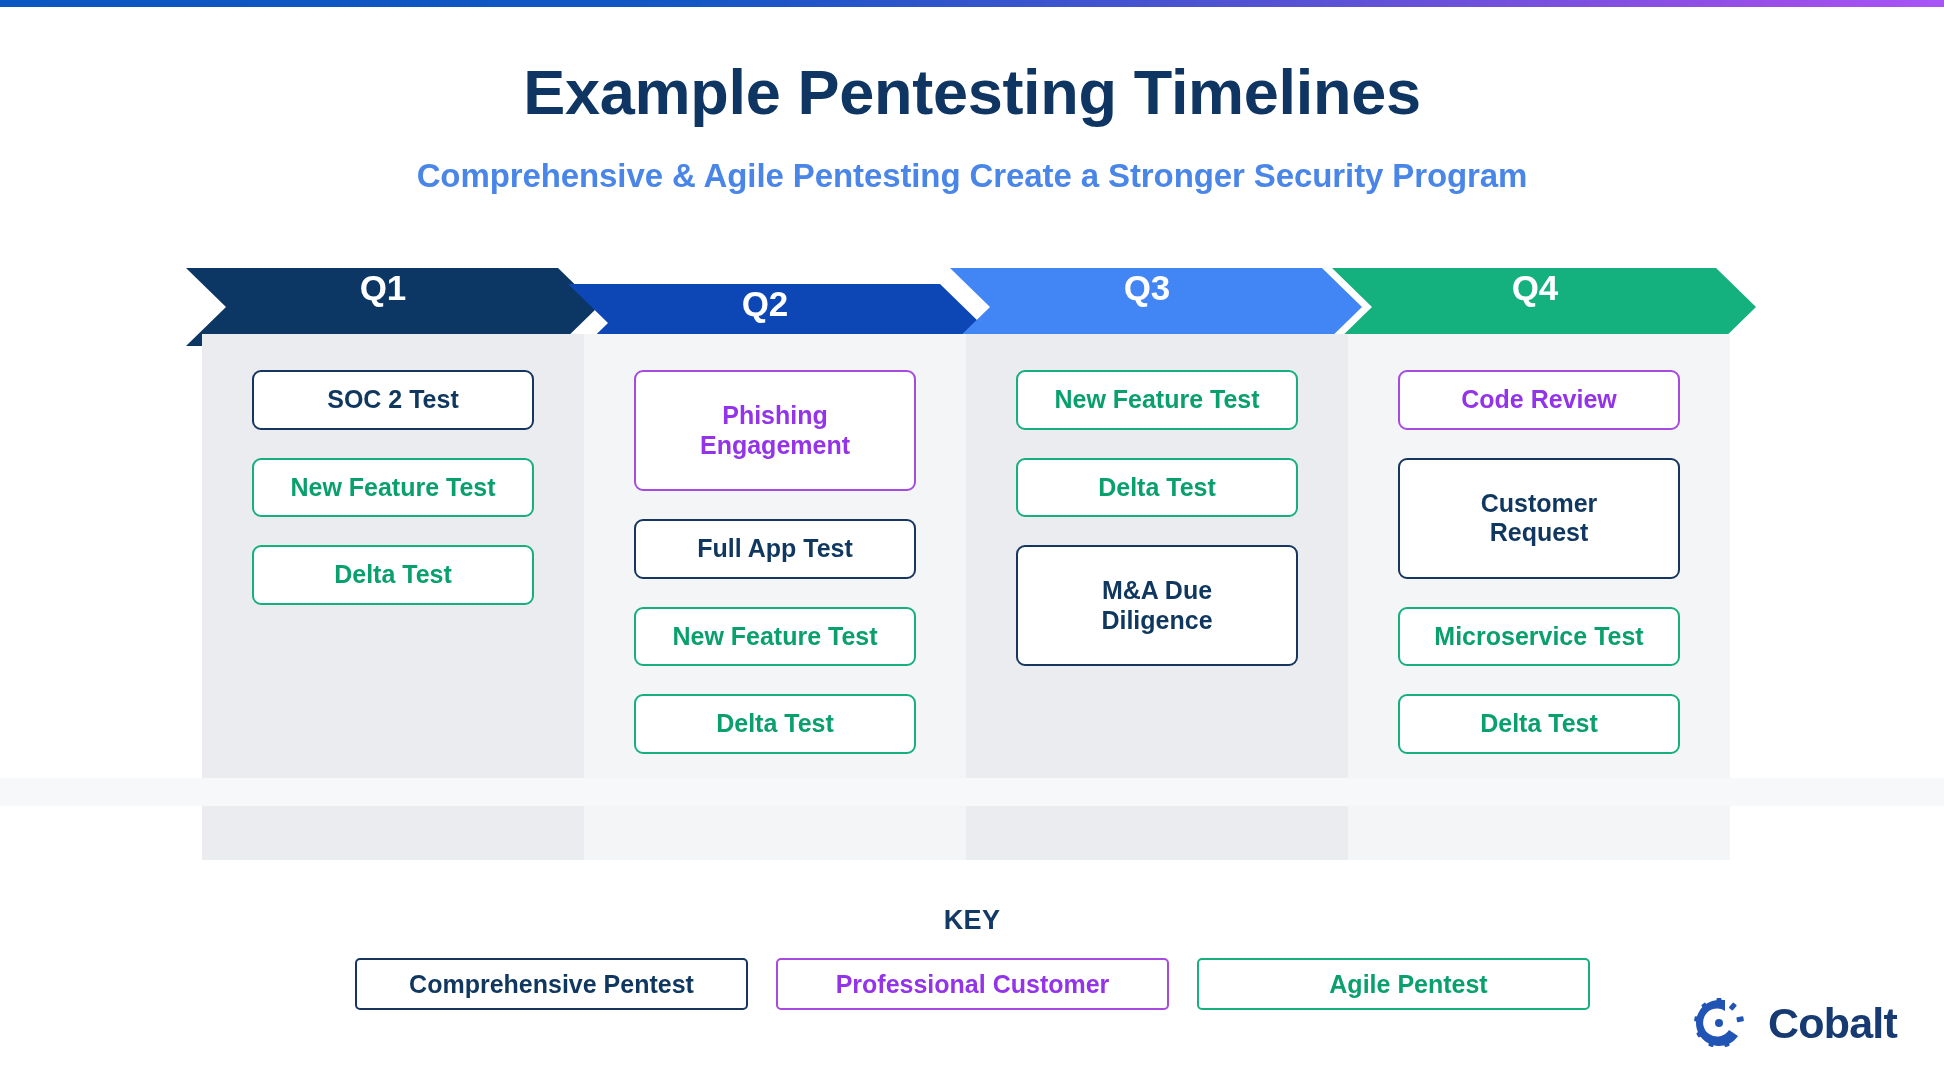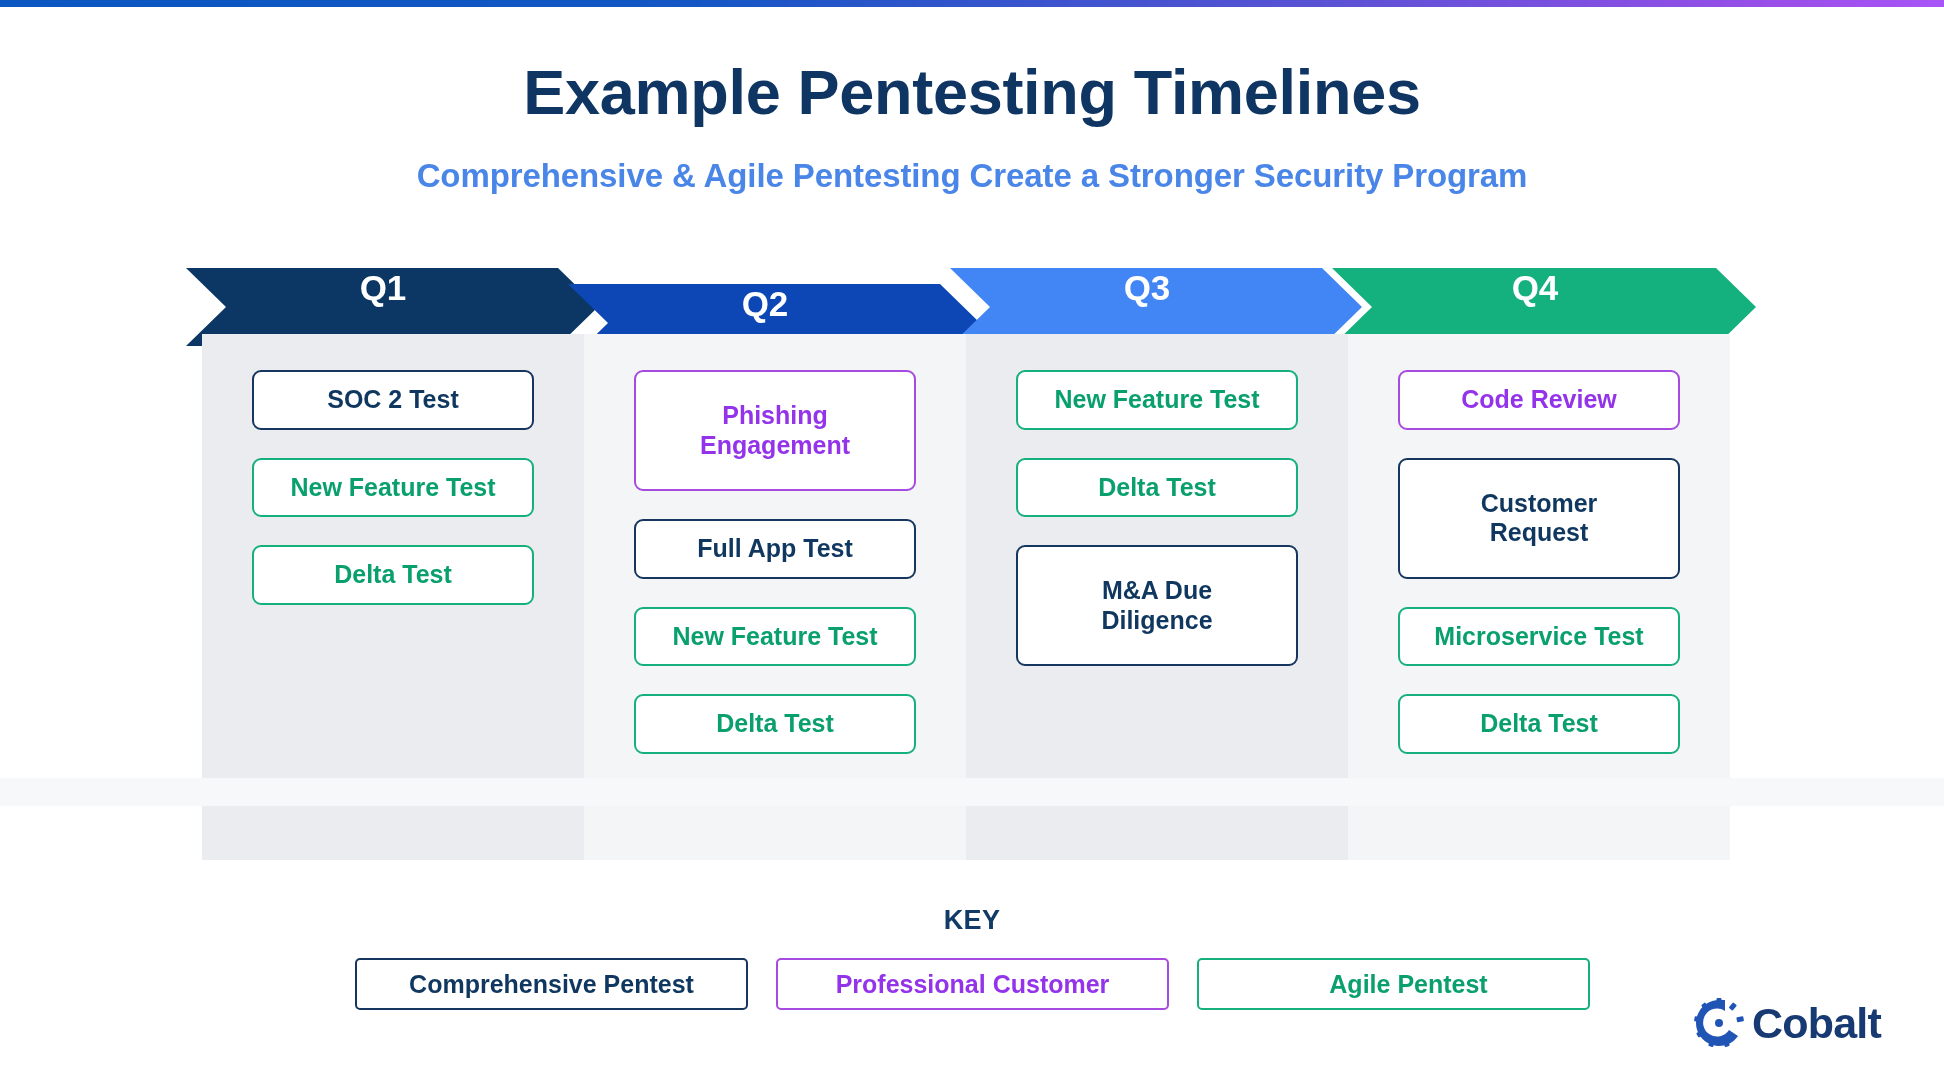--- a/index.html
+++ b/index.html
@@ -181,21 +181,21 @@
   .key-item.navy   { border-color: #16365f; color: #10375f; }
   .key-item.purple { border-color: #a64ae0; color: #9333ea; }
   .key-item.green  { border-color: #15b07c; color: #0aa06e; padding-left: 30px; }
 
   
   .logo {
     position: absolute;
     top: 998px; left: 1694px;
     display: flex;
     align-items: center;
-    gap: 8px;
+    gap: 24px;
   }
   .logo-mark { width: 50px; height: 50px; display: block; }
   .logo-word {
     font-size: 43px;
     font-weight: bold;
     color: #173a72;
     letter-spacing: -0.8px;
   }
 
   .footer-strip {

